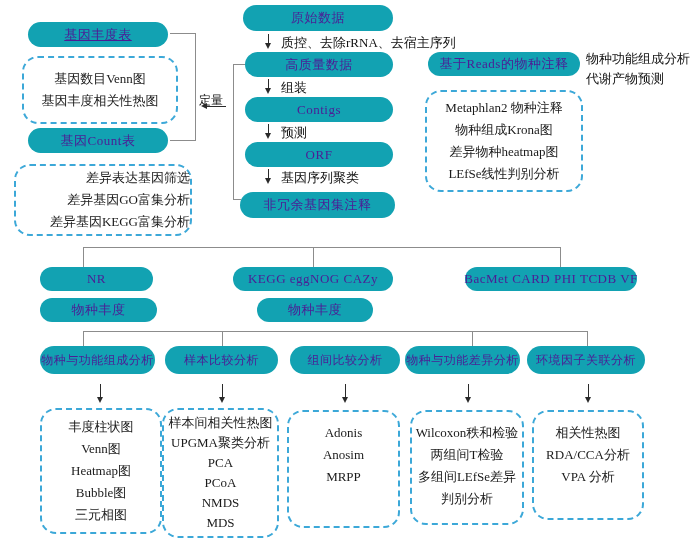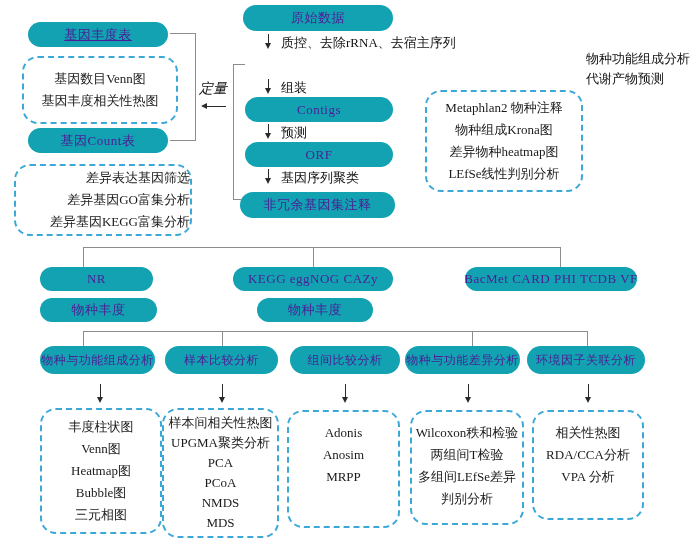--- a/index.html
+++ b/index.html
@@ -46,48 +46,50 @@
   <div class="dashed" style="left:14px;top:164px;width:174px;height:68px;align-items:flex-end;">
     <div class="dline">差异表达基因筛选</div>
     <div class="dline">差异基因GO富集分析</div>
     <div class="dline">差异基因KEGG富集分析</div>
   </div>
 
   <div class="gl" style="left:195px;top:33px;width:1px;height:108px;"></div>
   <div class="gl" style="left:170px;top:33px;width:25px;height:1px;"></div>
   <div class="gl" style="left:170px;top:140px;width:25px;height:1px;"></div>
 
-  <div class="lbl" style="left:199px;top:80px;font-size:14px;font-style:italic;">定量</div>
+  <div class="lbl" style="left:199px;top:92px;font-size:12px;">定量</div>
   <div class="larrow" style="left:204px;top:106px;width:22px;"></div>
 
   <div class="pill" style="left:243px;top:5px;width:150px;height:26px;">原始数据</div>
 
   <div class="varrow" style="left:268px;top:34px;height:12px;"></div>
   <div class="lbl" style="left:281px;top:34px;">质控、去除rRNA、去宿主序列</div>
 
+  <div class="pill" style="left:245px;top:52px;width:148px;height:25px;">高质量数据</div>
 
   <div class="varrow" style="left:268px;top:79px;height:12px;"></div>
   <div class="lbl" style="left:281px;top:79px;">组装</div>
 
   <div class="pill" style="left:245px;top:97px;width:148px;height:25px;">Contigs</div>
 
   <div class="varrow" style="left:268px;top:124px;height:12px;"></div>
   <div class="lbl" style="left:281px;top:124px;">预测</div>
 
   <div class="pill" style="left:245px;top:142px;width:148px;height:25px;">ORF</div>
 
   <div class="varrow" style="left:268px;top:169px;height:12px;"></div>
   <div class="lbl" style="left:281px;top:169px;">基因序列聚类</div>
 
   <div class="pill" style="left:240px;top:192px;width:155px;height:26px;">非冗余基因集注释</div>
 
   <div class="gl" style="left:233px;top:64px;width:1px;height:136px;"></div>
   <div class="gl" style="left:233px;top:64px;width:12px;height:1px;"></div>
   <div class="gl" style="left:233px;top:199px;width:8px;height:1px;"></div>
 
+  <div class="pill" style="left:428px;top:52px;width:152px;height:24px;">基于Reads的物种注释</div>
 
   <div class="lbl" style="left:586px;top:50px;">物种功能组成分析</div>
   <div class="lbl" style="left:586px;top:70px;">代谢产物预测</div>
 
   <div class="dashed" style="left:425px;top:90px;width:154px;height:98px;">
     <div class="dline">Metaphlan2 物种注释</div>
     <div class="dline">物种组成Krona图</div>
     <div class="dline">差异物种heatmap图</div>
     <div class="dline">LEfSe线性判别分析</div>
   </div>

